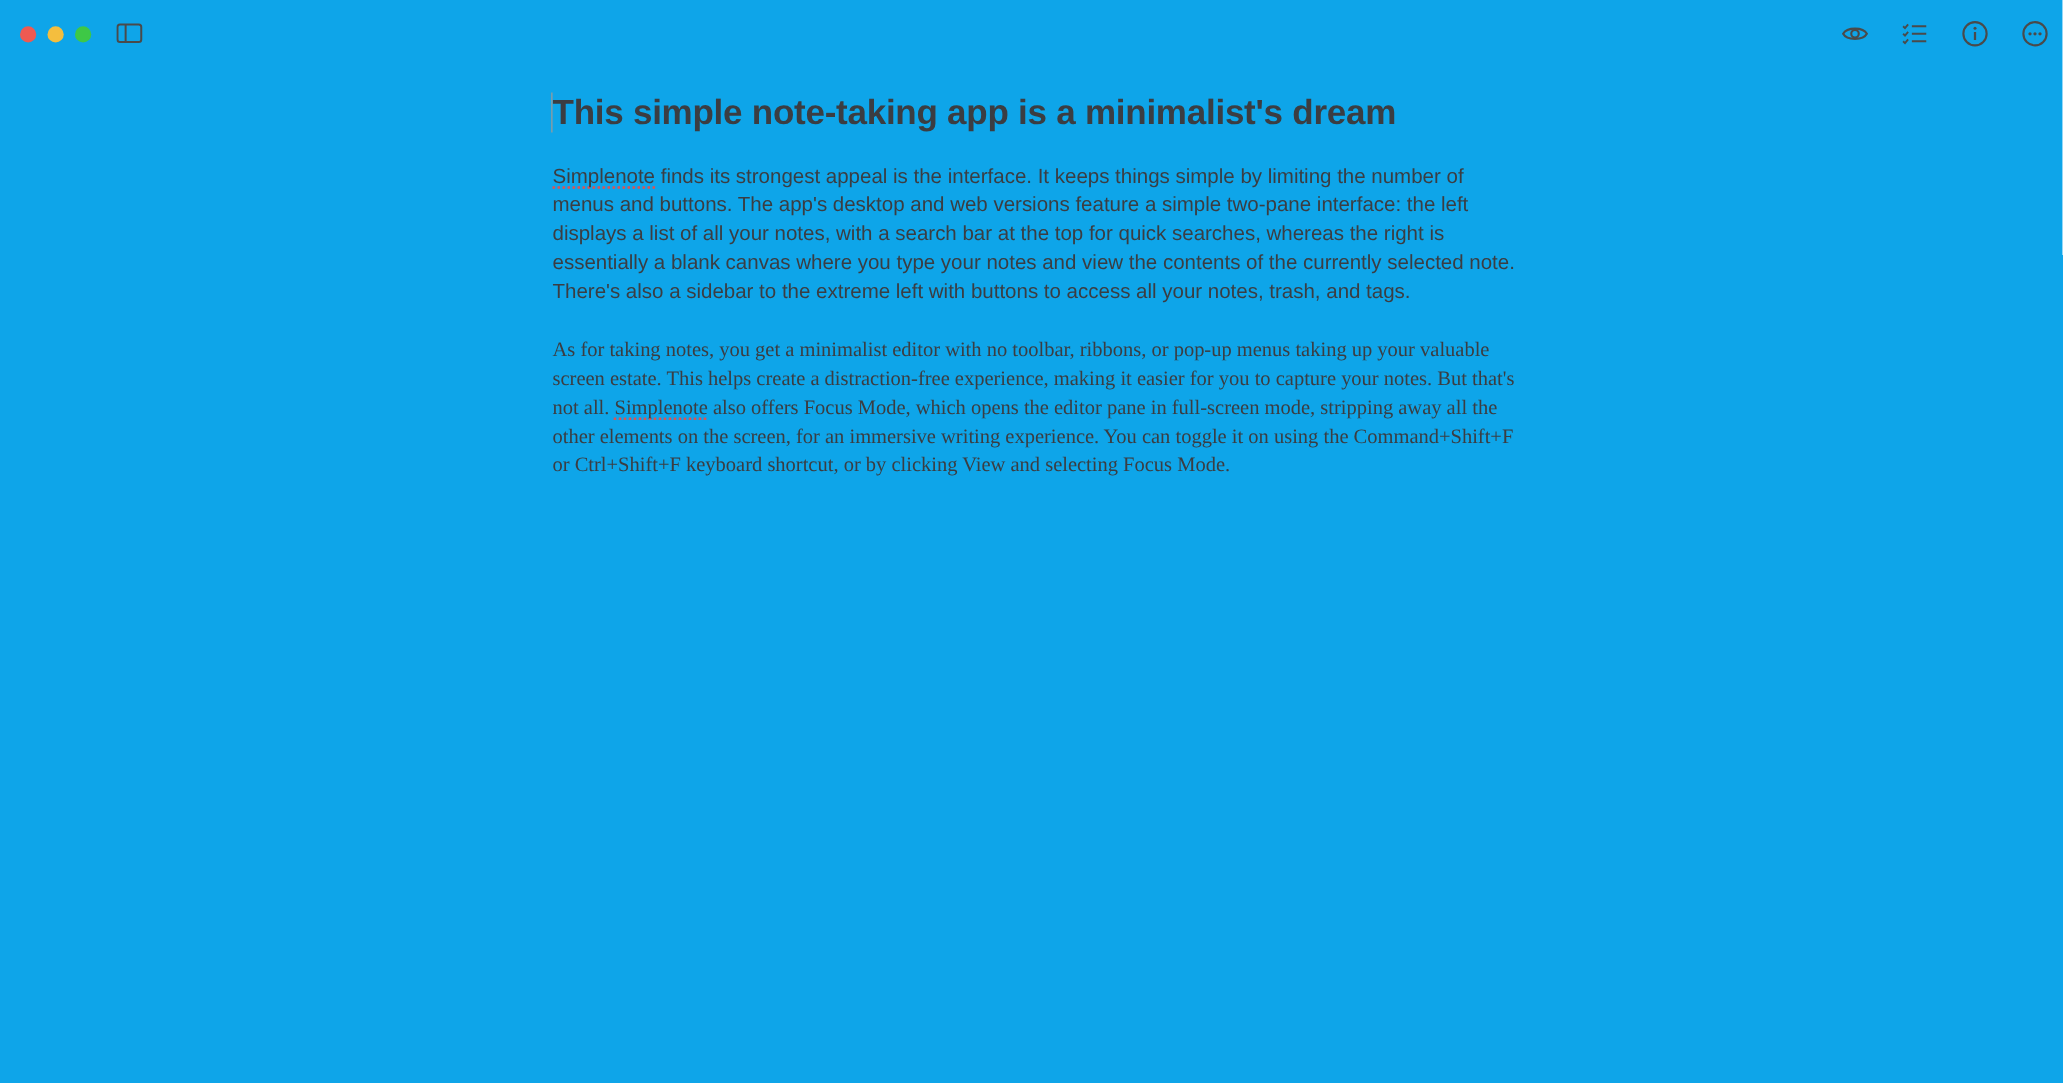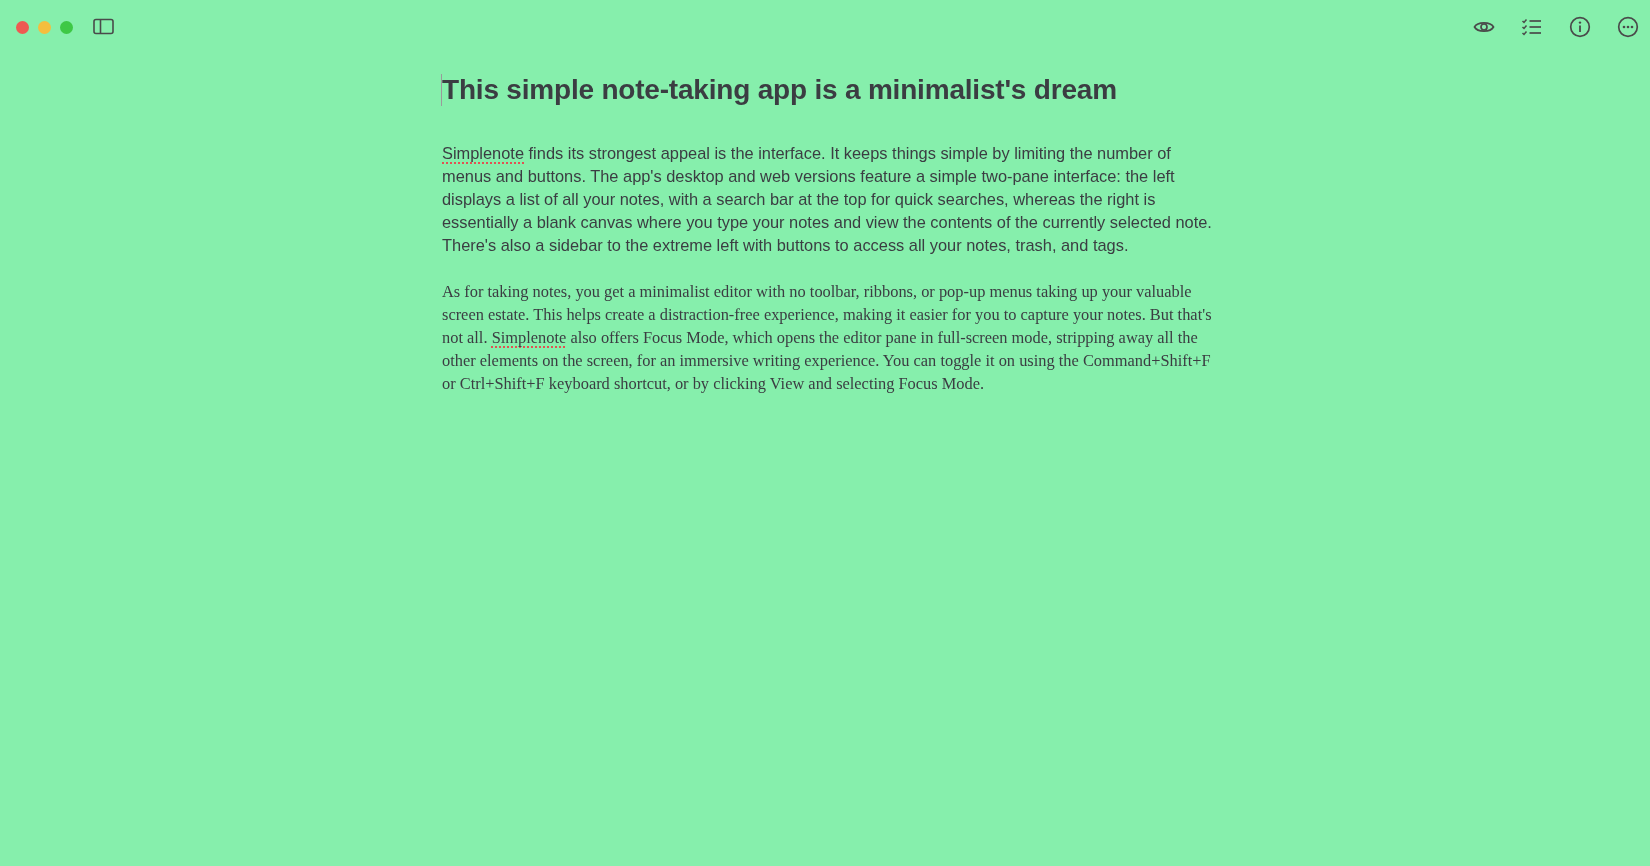--- a/index.html
+++ b/index.html
@@ -8,21 +8,21 @@
       width: 1650px;
       height: 866px;
       background: #ffffff;
       overflow: hidden;
       font-family: "Liberation Sans", "DejaVu Sans", sans-serif;
     }
     .window {
       position: relative;
       width: 1650px;
       height: 866px;
-      background: #86efac;
+      background: #0ea5e9;
     }
     .titlebar {
       position: absolute;
       top: 0;
       left: 0;
       width: 1650px;
       height: 54px;
     }
     .traffic {
       position: absolute;
@@ -79,21 +79,21 @@
     }
     .note-title {
       margin: 0;
       font-size: 28px;
       font-weight: bold;
       color: #3b3d42;
       line-height: 48px;
       letter-spacing: -0.2px;
     }
     .para {
-      margin: 28px 0 0 0;
+      margin: 16px 0 0 0;
       font-size: 16.4px;
       line-height: 23px;
       color: #3b3d42;
       width: 770px;
     }
     .para + .para {
       margin-top: 23px;
       font-family: Liberation Serif, serif;
     }
     .spell {

